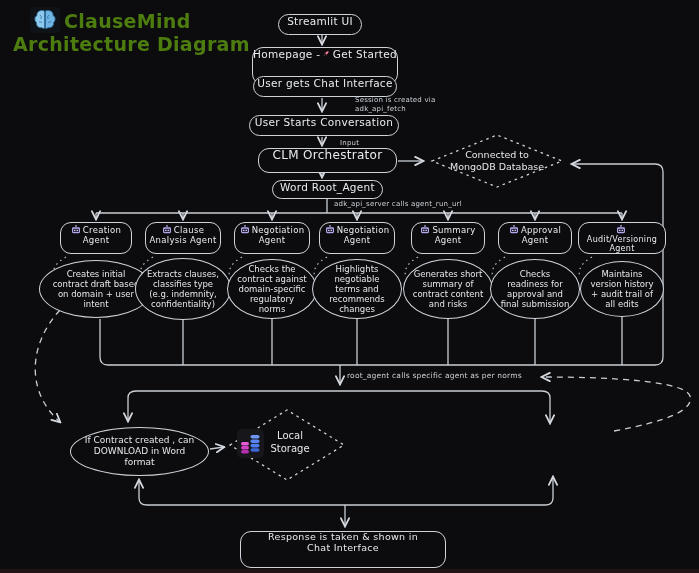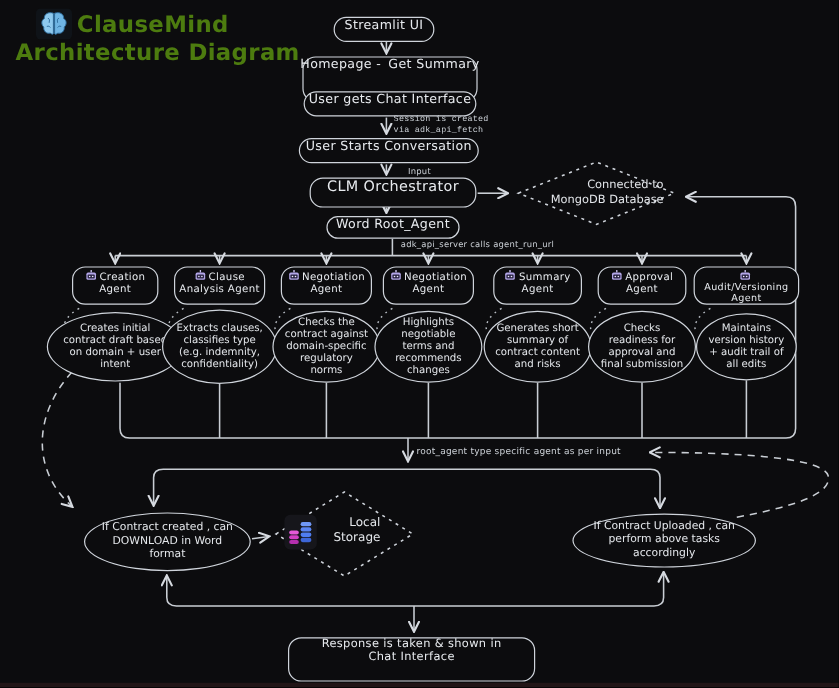--- a/index.html
+++ b/index.html
@@ -25,21 +25,21 @@
     background:#0c0c0e;
     display:flex;align-items:center;justify-content:center;
     text-align:center;color:#e4e7eb;
   }
   .lbl{position:absolute;color:#ccd1d7;font-size:7px;line-height:1.3;letter-spacing:.2px;}
   .agent-box{font-size:8.5px;padding:2px 3px;}
   .agent-box .agent-inner{display:inline;}
   .agent-box svg{display:inline-block;vertical-align:-2px;margin-right:2px;position:static;}
   .agent-desc{font-size:8.5px;line-height:1.2;}
   .header-title{position:absolute;font-weight:bold;font-size:19px;color:#4d7c0f;letter-spacing:.3px;}
-  .diamond-text{position:absolute;text-align:right;color:#e4e7eb;font-size:9.5px;line-height:1.25;}
+  .diamond-text{position:absolute;text-align:center;color:#e4e7eb;font-size:9.5px;line-height:1.25;}
   .inline-ic{display:inline-block;vertical-align:-1px;margin:0 3px;position:static;}
   .bottom-strip{position:absolute;left:0;bottom:0;width:699px;height:4px;background:#221517;}
 </style>
 </head>
 <body>
 
 <div id="canvas">
 
   <svg width="699" height="573" viewBox="0 0 699 573">
     <defs>
@@ -126,28 +126,28 @@
 
   <div class="node" style="left:252px;top:47px;width:146px;height:38px;">
     <span>Homepage -</span>
     <svg class="inline-ic" width="11" height="11" viewBox="0 0 12 12">
       <path d="M10.5,1.5 C7.5,1.8 5,3.5 3.8,6 L6,8.2 C8.5,7 10.2,4.5 10.5,1.5 Z" fill="#e8607a"></path>
       <circle cx="7.4" cy="4.6" r="1" fill="#f4f6fa"></circle>
       <path d="M3.8,6 L2,6.6 L3.1,7.6 Z" fill="#c23a55"></path>
       <path d="M6,8.2 L5.4,10 L6.9,9 Z" fill="#c23a55"></path>
       <path d="M3.1,9 L1.6,10.6" stroke="#a9aeb5" stroke-width="0.9" fill="none"></path>
     </svg>
-    <span>Get Summary</span>
+    <span>Get Started</span>
   </div>
 
   <div class="node" style="left:253px;top:76px;width:144px;height:21px;">
     <span>User gets Chat Interface</span>
   </div>
 
-  <div class="lbl" style="left:328px;top:96px;width:86px;font-family:Liberation Mono, monospace;">Session is created via adk_api_fetch</div>
+  <div class="lbl" style="left:355px;top:96px;width:86px;">Session is created via adk_api_fetch</div>
 
   <div class="node" style="left:249px;top:115px;width:150px;height:21px;">
     <span>User Starts Conversation</span>
   </div>
 
   <div class="lbl" style="left:340px;top:139px;">Input</div>
 
   <div class="node" style="left:258px;top:148px;width:139px;height:25px;font-size:12px;">
     <span>CLM Orchestrator</span>
   </div>
@@ -247,41 +247,38 @@
             <rect x="2.4" y="4.6" width="7.2" height="3.8" rx="1" fill="#2c2745"></rect>
             <circle cx="4.5" cy="6.5" r="0.8" fill="#efeaff"></circle>
             <circle cx="7.5" cy="6.5" r="0.8" fill="#efeaff"></circle>
           </svg><span>Audit/Versioning Agent</span></div>
       </div>
       <div class="ellipse agent-desc" style="left: 580px; top: 261px; width: 84px; height: 56px;">
         <span style="width:67px;">Maintains version history + audit trail of all edits</span>
       </div>
     </div>
 
-  <div class="lbl" style="left:347px;top:371px;white-space:nowrap;font-size:7.5px;">root_agent type specific agent as per input</div>
+  <div class="lbl" style="left:347px;top:371px;white-space:nowrap;font-size:7.5px;">root_agent calls specific agent as per norms</div>
 
   <div class="ellipse" style="left:70px;top:427px;width:139px;height:49px;font-size:9px;line-height:1.25;">
     <span style="width:118px;">If Contract created , can DOWNLOAD in Word format</span>
   </div>
 
   <div style="position:absolute;left:237px;top:429px;width:27px;height:29px;background:#16161b;border-radius:5px;">
     <svg width="27" height="29" viewBox="0 0 27 29" style="position:static;">
       <rect x="4" y="13" width="8" height="3.4" rx="1.7" fill="#e55ad8"></rect>
       <rect x="4" y="17" width="8" height="3.4" rx="1.7" fill="#d33fc5"></rect>
       <rect x="4" y="21" width="8" height="3.4" rx="1.7" fill="#b52fae"></rect>
       <rect x="13.5" y="6" width="9" height="3.6" rx="1.8" fill="#6f97f5"></rect>
       <rect x="13.5" y="10.4" width="9" height="3.6" rx="1.8" fill="#5a84f2"></rect>
       <rect x="13.5" y="14.8" width="9" height="3.6" rx="1.8" fill="#4f7df0"></rect>
       <rect x="13.5" y="19.2" width="9" height="3.6" rx="1.8" fill="#3d66d8"></rect>
     </svg>
   </div>
   <div class="diamond-text" style="left:263px;top:430px;width:54px;font-size:10px;">Local Storage</div>
 
-  <div class="ellipse" style="left:477px;top:428px;width:153px;height:45px;font-size:9px;line-height:1.25;">
-    <span style="width:130px;">If Contract Uploaded , can perform above tasks accordingly</span>
-  </div>
 
   <div class="node wrap" style="left:240px;top:531px;width:206px;height:37px;font-size:9.5px;">
     <span style="width:170px;">Response is taken &amp; shown in Chat Interface</span>
   </div>
 
   <div class="bottom-strip"></div>
 </div>
 
 </body></html>

